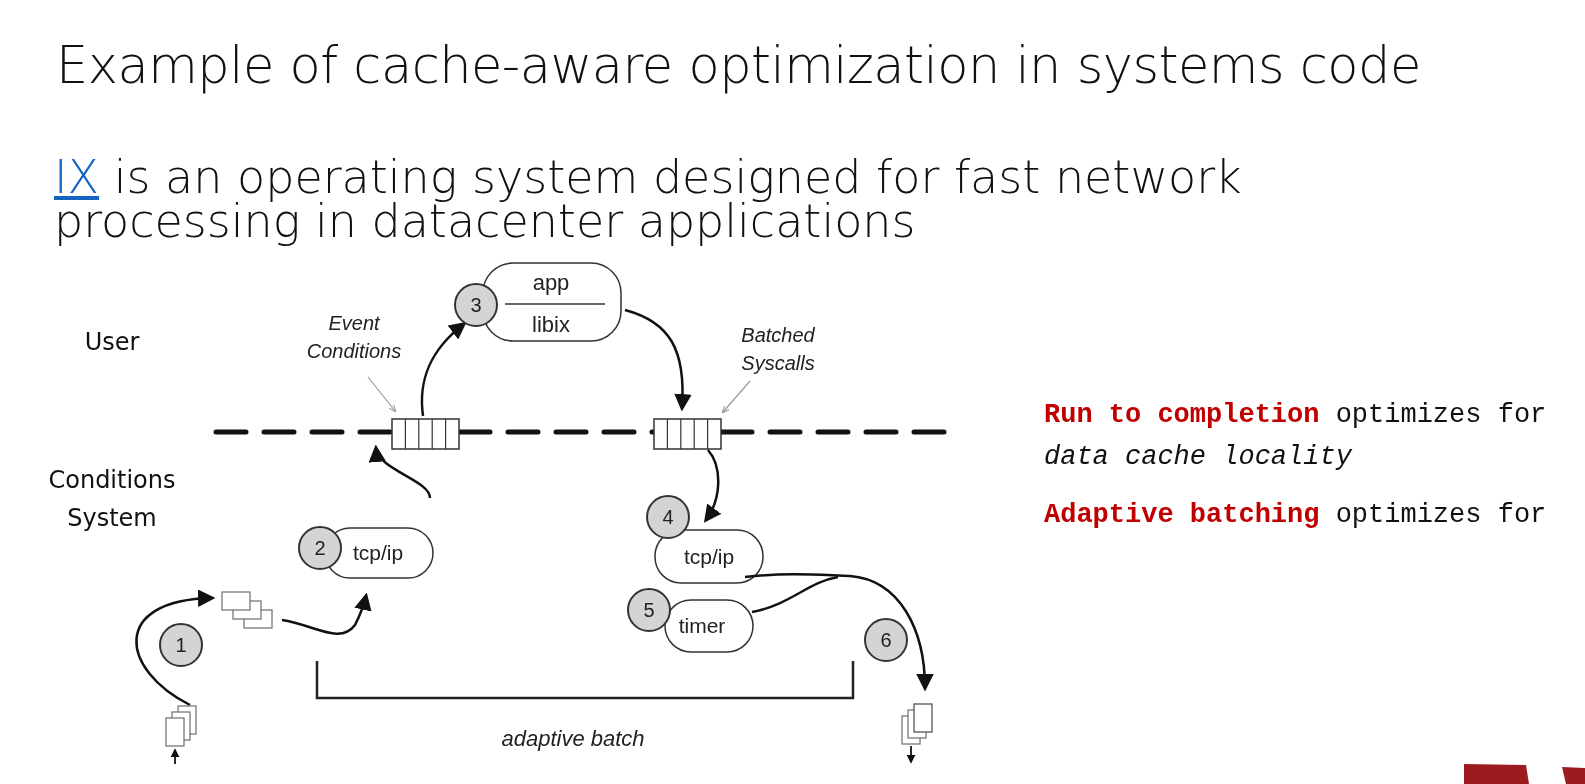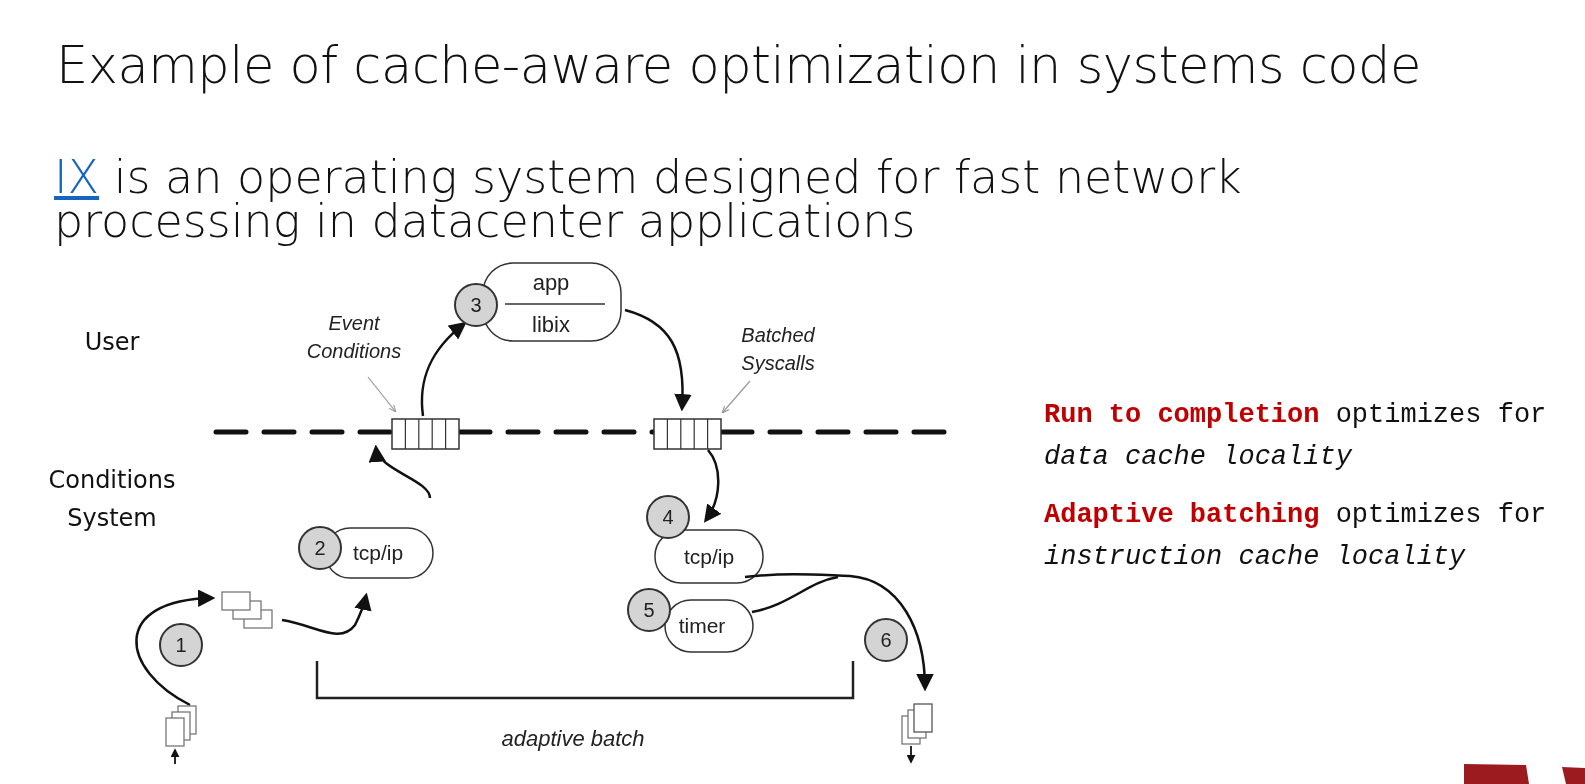--- a/index.html
+++ b/index.html
@@ -155,14 +155,13 @@
     <path d="M1562,767 L1585,768 L1585,784 L1566,784 Z" fill="#9b1b1f"></path>
   </g>
 </svg>
 
 <div class="note" style="top:394px;">
   <span class="hl">Run to completion</span><span> optimizes for</span><br>
   <span class="em">data cache locality</span>
 </div>
 <div class="note" style="top:494px;">
   <span class="hl">Adaptive batching</span><span> optimizes for</span><br>
-  <span class="em">instruction cache locality</span>
 </div>
 
 </body></html>

